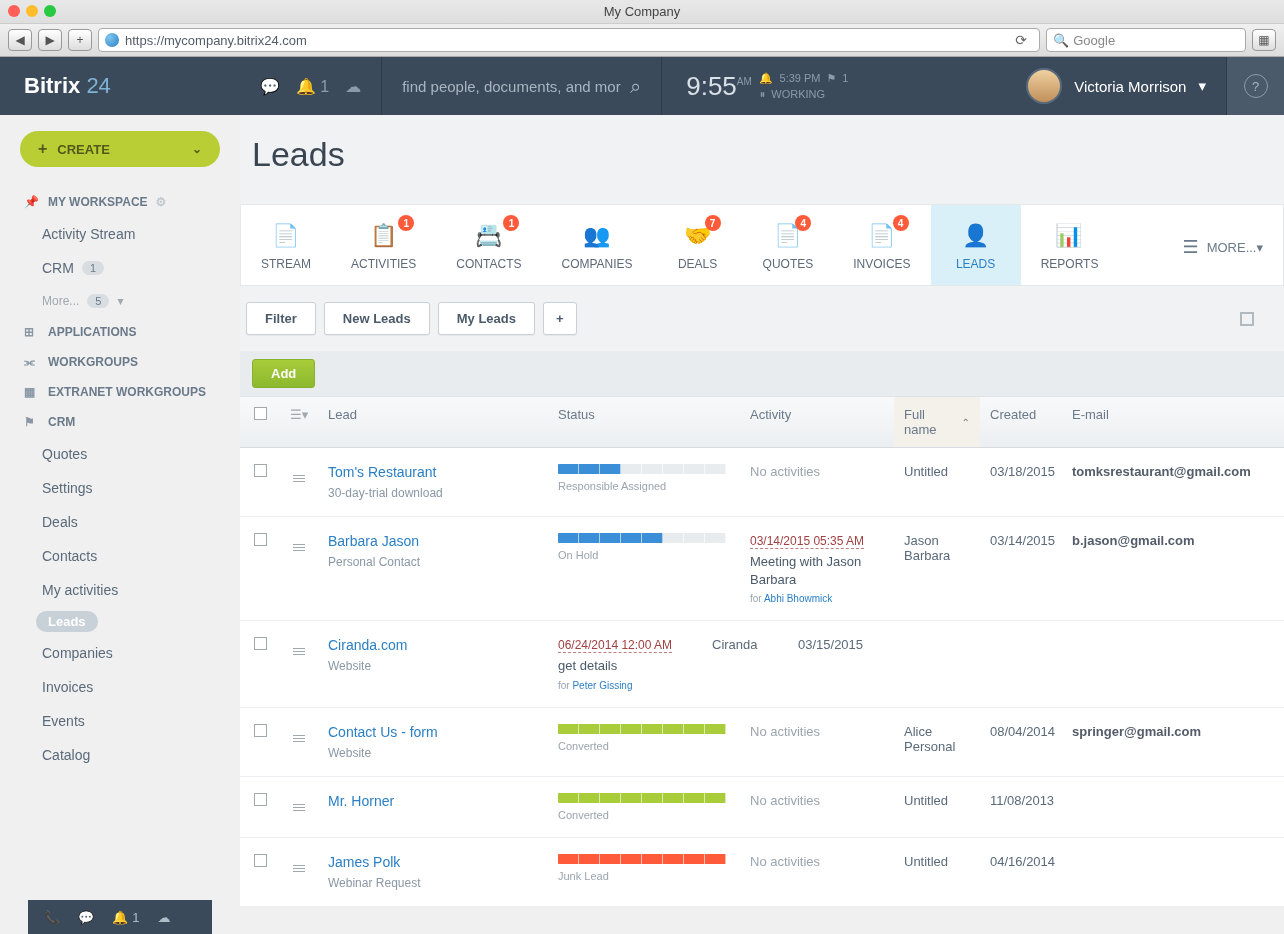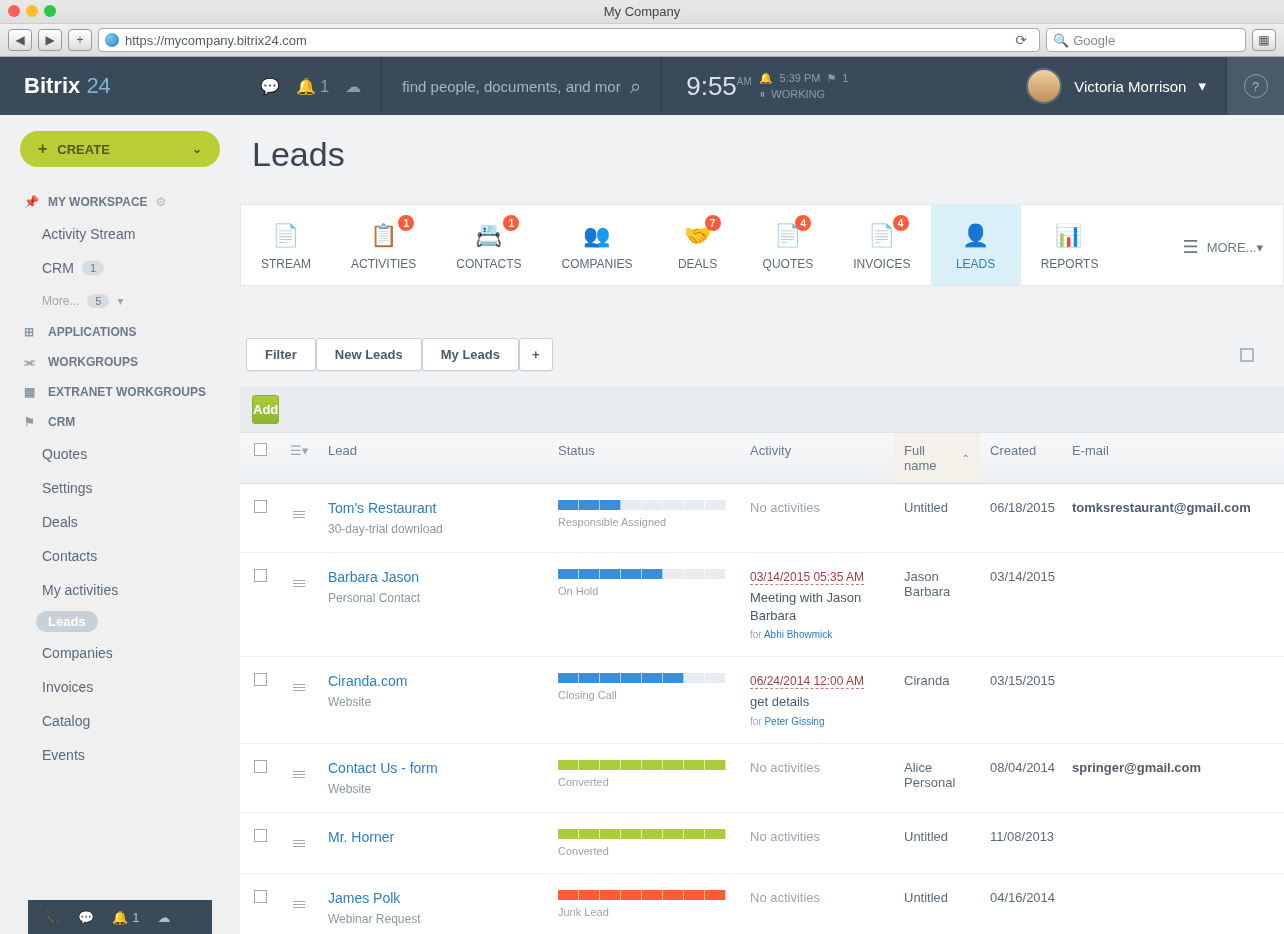--- a/index.html
+++ b/index.html
@@ -59,27 +59,27 @@
 
 .page-title { font-size: 34px; font-weight: 300; color: #3a4552; padding: 0 0 30px 12px; }
 .crm-nav { background: #fff; border: 1px solid #e5e8eb; display: flex; padding: 0; }
 .crm-tab { flex: 0 0 auto; padding: 18px 20px 14px 20px; text-align: center; color: #5e6a78; font-size: 12px; position: relative; min-width: 90px; }
 .crm-tab.active { background: #daf0f8; color: #2a7fc5; }
 .crm-tab .icon-box { font-size: 22px; height: 26px; color: #6a7a8a; display: flex; align-items: center; justify-content: center; margin-bottom: 8px; }
 .crm-tab.active .icon-box { color: #2a7fc5; }
 .crm-badge { position: absolute; top: 10px; right: 22px; background: #ff5b3a; color: #fff; border-radius: 50%; width: 16px; height: 16px; font-size: 10px; display: flex; align-items: center; justify-content: center; font-weight: bold; }
 .crm-tab.more-tab { margin-left: auto; display: flex; align-items: center; font-size: 13px; color: #6a7a8a; }
 
-.filter-row { display: flex; padding: 16px 6px; align-items: center; margin-top: 36px; }
+.filter-row { display: flex; gap: 8px; padding: 16px 6px; align-items: center; }
 .filter-btn { background: #fff; border: 1px solid #c8d0d8; border-radius: 3px; padding: 8px 18px; color: #4a5a6a; font-weight: bold; font-size: 13px; box-shadow: 0 1px 1px rgba(0,0,0,0.05); }
 .filter-btn.icon-only { padding: 8px 12px; }
 .view-toggle { margin-left: auto; margin-right: 24px; width: 14px; height: 14px; border: 2px solid #b0b8c0; }
 
 .add-bar { background: #e8ecef; padding: 8px 12px; }
-.add-btn { background: linear-gradient(#a8cc3a, #8db82e); color: #fff; border-radius: 3px; padding: 6px 0; font-weight: bold; font-size: 13px; display: inline-block; border: 1px solid #8ab030; }
+.add-btn { background: linear-gradient(#a8cc3a, #8db82e); color: #fff; border-radius: 3px; padding: 6px 18px; font-weight: bold; font-size: 13px; display: inline-block; border: 1px solid #8ab030; }
 
 
 .tbl { background: #fff; }
 .tbl-head { display: flex; background: linear-gradient(#f8f9fa, #eceff2); border-top: 1px solid #e0e4e8; border-bottom: 1px solid #d8dce0; color: #6a7a8a; font-size: 13px; }
 .tbl-head > div, .tbl-row > div { padding: 10px 10px; }
 .col-chk { width: 40px; text-align: center; }
 .col-menu { width: 38px; text-align: center; color: #a0a8b0; }
 .col-lead { width: 230px; }
 .col-status { width: 192px; }
 .col-activity { width: 154px; }
@@ -222,22 +222,22 @@
     </div>
     <div id="crm-items">
         <div class="sb-item sub">Quotes</div>
         <div class="sb-item sub">Settings</div>
         <div class="sb-item sub">Deals</div>
         <div class="sb-item sub">Contacts</div>
         <div class="sb-item sub">My activities</div>
         <div><span class="sb-pill">Leads</span></div>
         <div class="sb-item sub">Companies</div>
         <div class="sb-item sub">Invoices</div>
+        <div class="sb-item sub">Events</div>
         <div class="sb-item sub">Catalog</div>
-        <div class="sb-item sub">Events</div>
       </div>
   </div>
 
   <div class="main">
     <div class="page-title">Leads</div>
 
     <div class="crm-nav" id="crm-nav">
         <div class="crm-tab">
           <div class="icon-box">📄</div>
           <div>STREAM</div>
@@ -330,21 +330,21 @@
                 <div class="status-seg" style="width:12.5%;background:#e8ecef"></div>
                 <div class="status-seg" style="width:12.5%;background:#e8ecef"></div>
                 <div class="status-seg" style="width:12.5%;background:#e8ecef"></div>
               </div>
               <div class="status-label">Responsible Assigned</div>
             </div>
     <div class="col-activity">
               <div class="no-act">No activities</div>
             </div>
     <div class="col-name">Untitled</div>
-    <div class="col-created">06/18/2015</div>
+    <div class="col-created">03/18/2015</div>
     <div class="col-email" style="font-weight:bold">tomksrestaurant@gmail.com</div>
           </div>
           <div class="tbl-row">
     <div class="col-chk"><span class="chk"></span></div>
     <div class="col-menu"><span class="menu-lines">
                 <span></span>
                 <span></span>
                 <span></span>
               </span></div>
     <div class="col-lead">
@@ -362,44 +362,32 @@
                 <div class="status-seg" style="width:12.5%;background:#e8ecef"></div>
                 <div class="status-seg" style="width:12.5%;background:#e8ecef"></div>
               </div>
               <div class="status-label">On Hold</div>
             </div>
     <div class="col-activity"><div class="act-date">03/14/2015 05:35 AM</div>
            <div class="act-text">Meeting with Jason Barbara</div>
            <div class="act-for">for <a>Abhi Bhowmick</a></div></div>
     <div class="col-name">Jason Barbara</div>
     <div class="col-created">03/14/2015</div>
+    <div class="col-email" style="font-weight:bold">b.jason@gmail.com</div>
           </div>
           <div class="tbl-row">
     <div class="col-chk"><span class="chk"></span></div>
     <div class="col-menu"><span class="menu-lines">
                 <span></span>
                 <span></span>
                 <span></span>
               </span></div>
     <div class="col-lead">
               <div class="lead-link">Ciranda.com</div>
               <div class="lead-sub">Website</div>
-            </div>
-    <div class="col-status">
-              <div class="status-bar">
-                <div class="status-seg" style="width:12.5%;background:#3b8fd8"></div>
-                <div class="status-seg" style="width:12.5%;background:#3b8fd8"></div>
-                <div class="status-seg" style="width:12.5%;background:#3b8fd8"></div>
-                <div class="status-seg" style="width:12.5%;background:#3b8fd8"></div>
-                <div class="status-seg" style="width:12.5%;background:#3b8fd8"></div>
-                <div class="status-seg" style="width:12.5%;background:#3b8fd8"></div>
-                <div class="status-seg" style="width:12.5%;background:#e8ecef"></div>
-                <div class="status-seg" style="width:12.5%;background:#e8ecef"></div>
-              </div>
-              <div class="status-label">Closing Call</div>
             </div>
     <div class="col-activity"><div class="act-date">06/24/2014 12:00 AM</div>
            <div class="act-text">get details</div>
            <div class="act-for">for <a>Peter Gissing</a></div></div>
     <div class="col-name">Ciranda</div>
     <div class="col-created">03/15/2015</div>
     <div class="col-email" style="font-weight:normal"></div>
           </div>
           <div class="tbl-row">
     <div class="col-chk"><span class="chk"></span></div>

